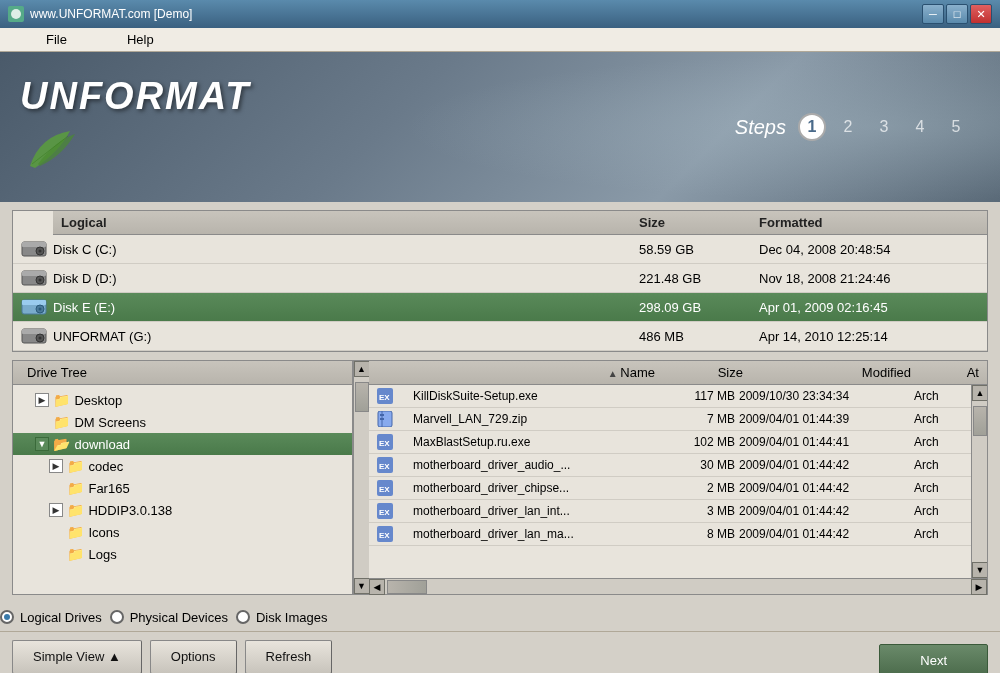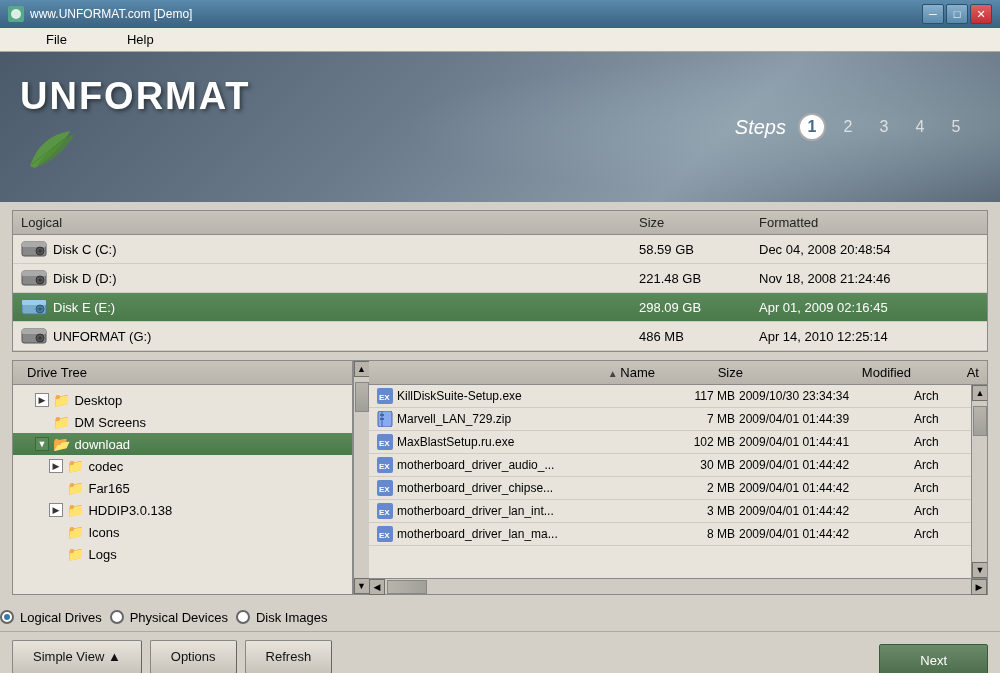--- a/index.html
+++ b/index.html
@@ -69,20 +69,21 @@
       right: 0; top: 0;
       width: 60%;
       height: 100%;
       background: radial-gradient(ellipse at 80% 50%, rgba(180,200,210,0.3) 0%, transparent 70%);
     }
     .logo-area { position: relative; z-index: 2; }
     .logo-text {
       font-size: 38px;
       font-weight: bold;
       color: white;
+      font-style: italic;
       text-shadow: 2px 2px 4px rgba(0,0,0,0.5);
       letter-spacing: 2px;
     }
     .steps-area {
       position: relative;
       z-index: 2;
       display: flex;
       align-items: center;
       gap: 8px;
       font-size: 20px;
@@ -118,22 +119,23 @@
       background: #e8e4dc;
       border: 1px solid #8a8a8a;
       flex-shrink: 0;
     }
     .disk-table-header {
       display: grid;
       grid-template-columns: 1fr 120px 220px;
       background: linear-gradient(to bottom, #c8c4bc, #b8b4ac);
       padding: 4px 8px;
       border-bottom: 1px solid #8a8a8a;
-      font-weight: normal;
+      font-weight: bold;
       color: #222;
+      margin-left: 40px;
     }
     .disk-row {
       display: grid;
       grid-template-columns: 1fr 120px 220px;
       padding: 5px 8px;
       align-items: center;
       border-bottom: 1px solid #d0ccc4;
       cursor: pointer;
     }
     .disk-row.selected {
@@ -232,21 +234,21 @@
     .sort-arrow { font-size: 10px; color: #444; }
     .file-content { flex: 1; overflow: hidden; }
     .file-row {
       display: grid;
       grid-template-columns: 1fr 80px 160px 60px;
       padding: 3px 8px;
       border-bottom: 1px solid #d0ccc4;
       align-items: center;
       gap: 4px;
     }
-    .file-name-cell { display: flex; align-items: center; gap: 4px; overflow: hidden; }
+    .file-name-cell { display: flex; align-items: center; gap: 20px; overflow: hidden; }
     .file-name-text { font-size: 12px; white-space: nowrap; overflow: hidden; text-overflow: ellipsis; }
     .file-size { font-size: 12px; text-align: right; }
     .file-modified { font-size: 12px; }
     .file-attr { font-size: 12px; margin-left: 11px; }
 
     
     .file-hscrollbar {
       height: 16px;
       background: #c8c4bc;
       border-top: 1px solid #8a8a8a;

